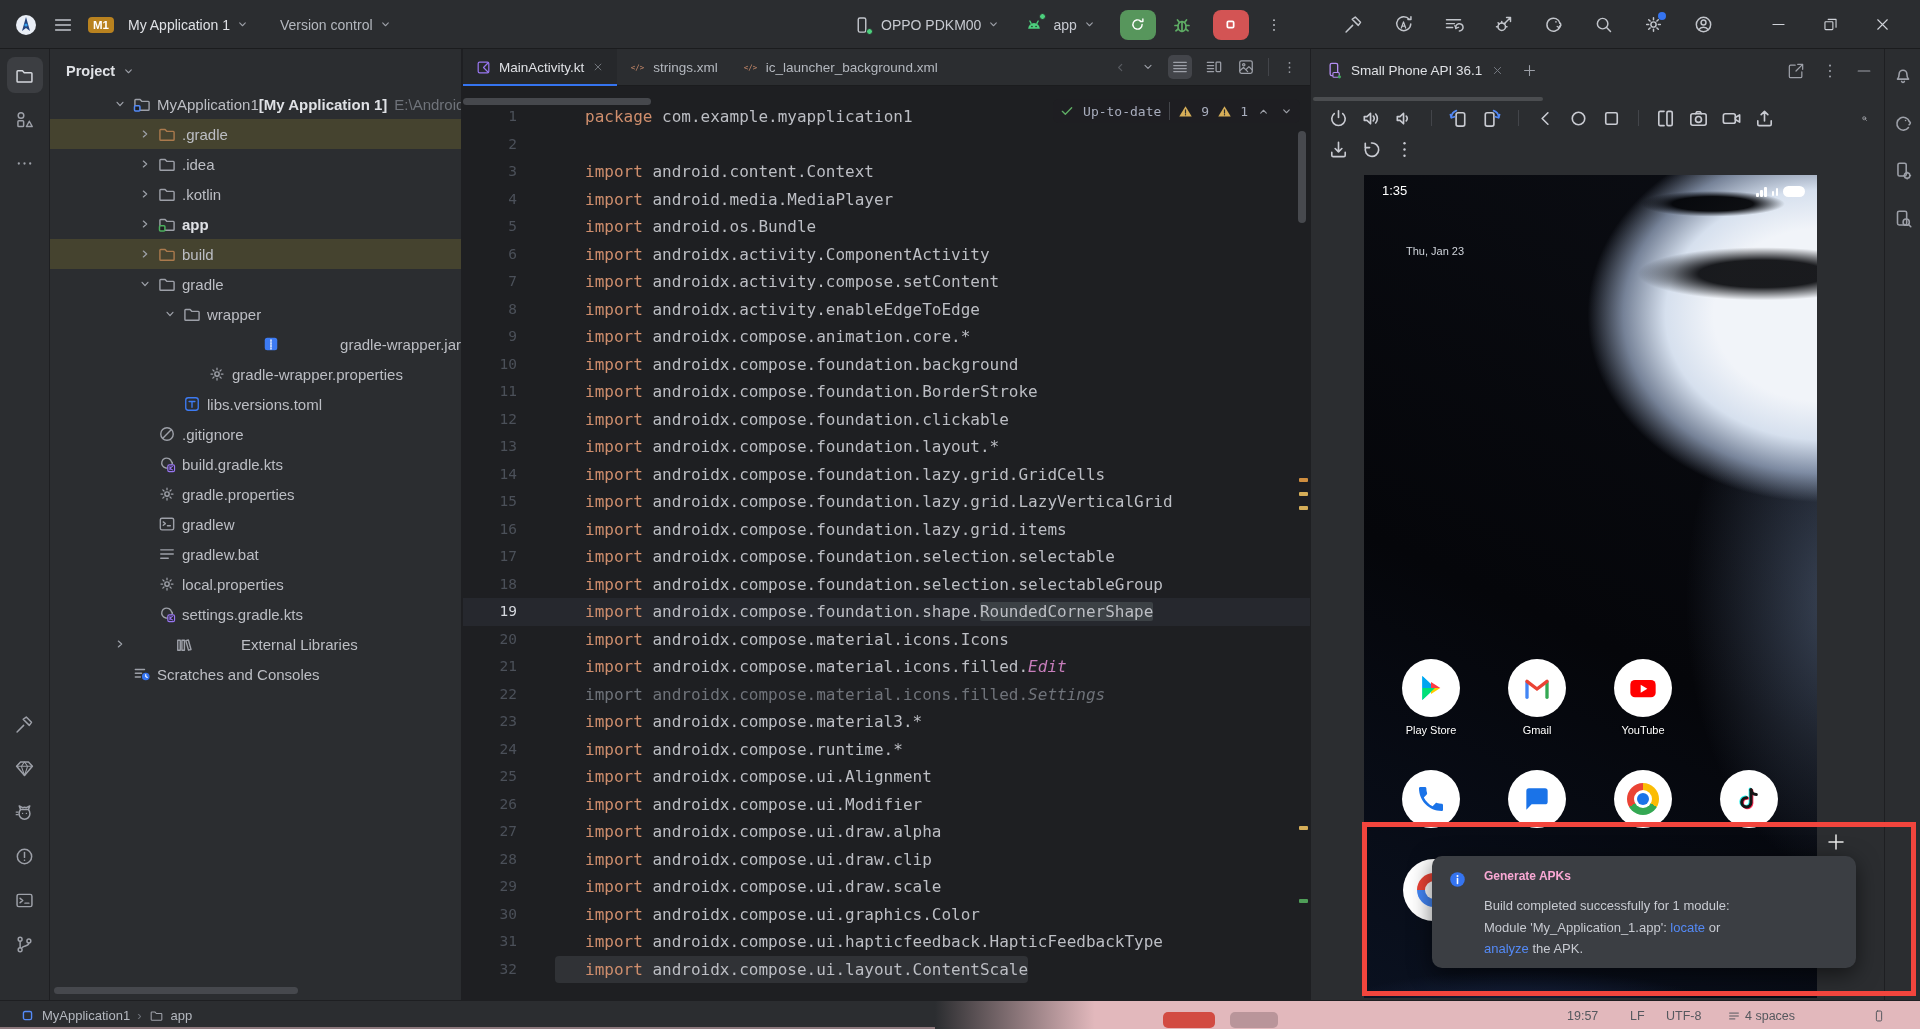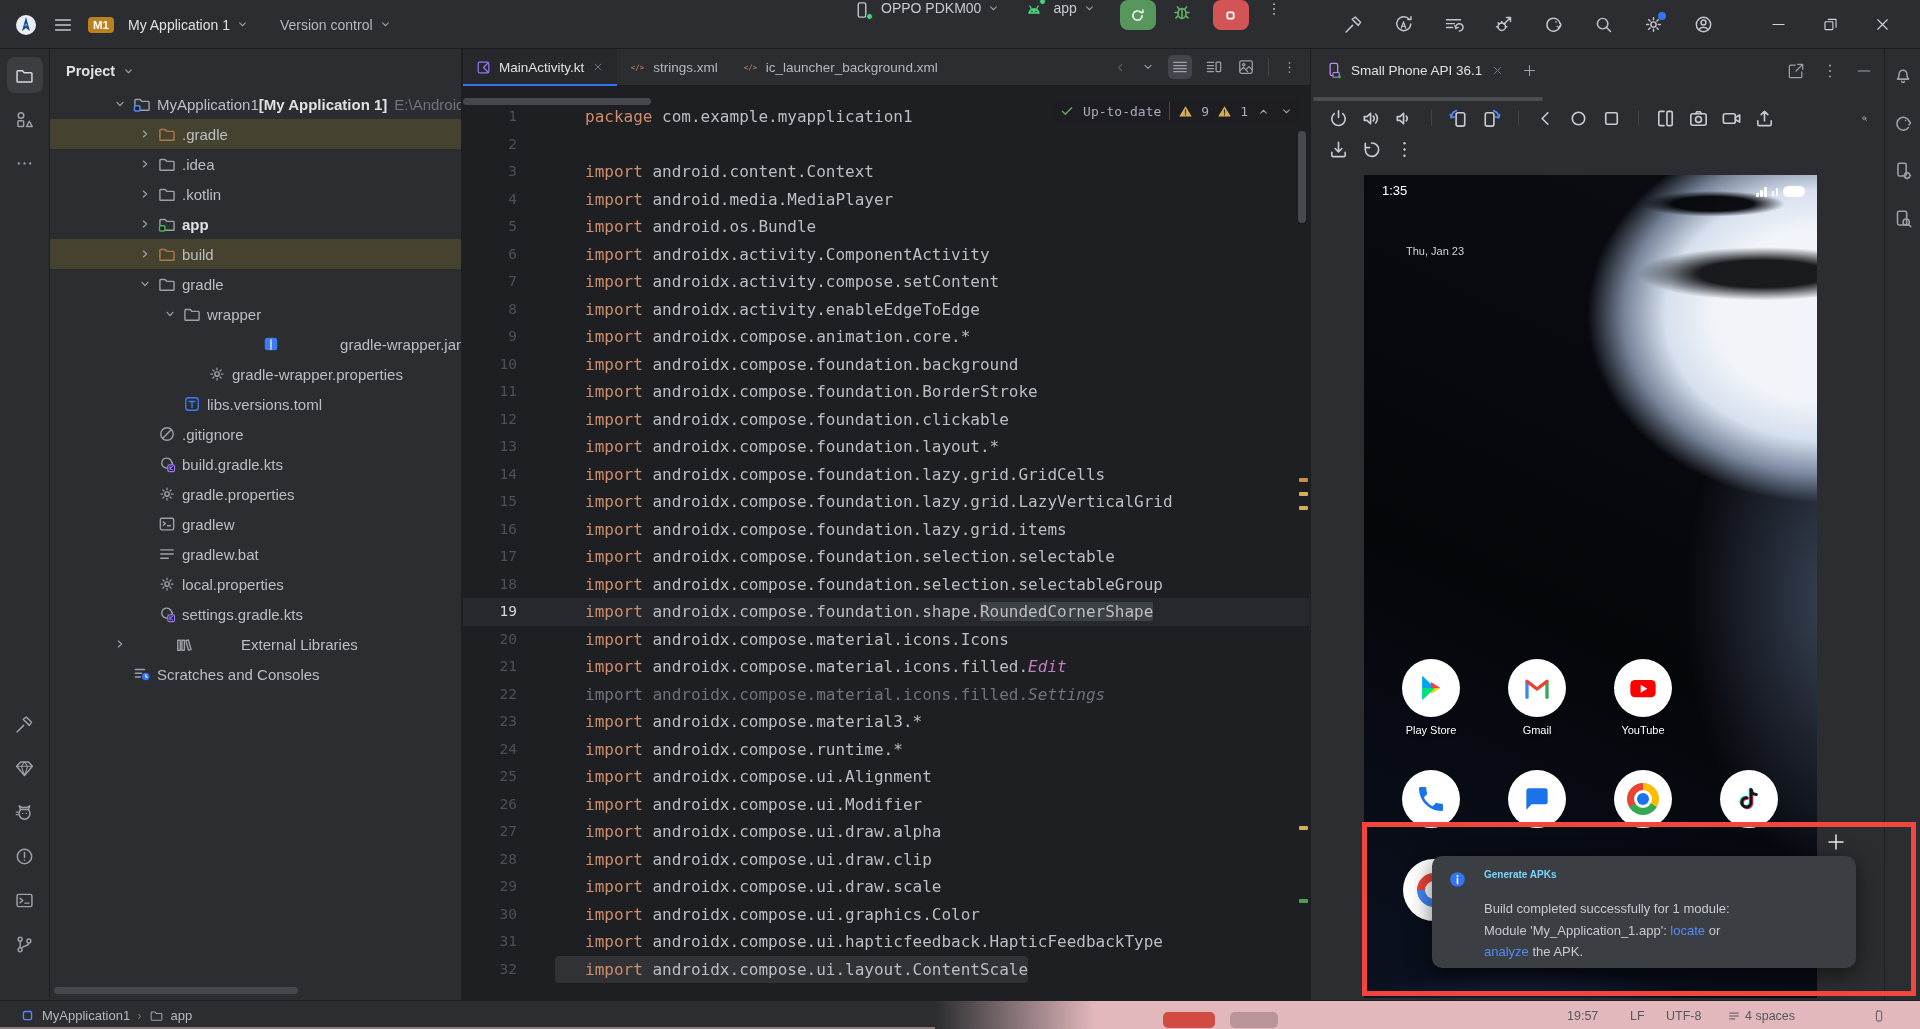--- a/index.html
+++ b/index.html
@@ -8,21 +8,21 @@
        font-family:"Liberation Sans",sans-serif;color:#bcbec4;-webkit-font-smoothing:antialiased;}
   svg{display:block;width:100%;height:100%;}
   
   #titlebar{position:absolute;left:0;top:0;width:1920px;height:49px;background:#2b2d30;border-bottom:1px solid #1b1c1e;}
   #tb-left{position:absolute;left:0;top:0;height:49px;display:flex;align-items:center;gap:14px;padding-left:14px;}
   .logo{width:24px;height:24px;}
   .tbicon{width:22px;height:22px;color:#c2c5cb;}
   .tbtxt{font-size:14px;color:#dfe1e5;}
   .badge-m1{background:#b9821f;color:#fff;font-weight:bold;font-size:11.5px;border-radius:4px;padding:2px 5px;}
   .chev{width:15px;height:15px;color:#9da0a8;}
-  #tb-mid{position:absolute;left:852px;top:0;height:49px;display:flex;align-items:flex-start;gap:9px;}
+  #tb-mid{position:absolute;left:852px;top:0;height:49px;display:flex;align-items:center;gap:9px;}
   .devwrap{position:relative;width:20px;height:20px;color:#c2c5cb;}
   .gdot{position:absolute;width:7px;height:7px;border-radius:50%;background:#4cd07d;right:-1px;bottom:0;border:1.5px solid #2b2d30;}
   .gdot.top{bottom:auto;top:-2px;right:-2px;}
   .runbtn{width:36px;height:30px;border-radius:8px;background:#57965c;display:flex;align-items:center;justify-content:center;color:#fff;margin-left:14px;}
   .runbtn svg{width:17px;height:17px;}
   .bugbtn{width:24px;height:24px;color:#5fad65;margin:0 5px;}
   .stopbtn{width:36px;height:30px;border-radius:8px;background:#d35454;display:flex;align-items:center;justify-content:center;color:#fff;margin:0 5px;}
   .stopbtn svg{width:19px;height:19px;}
   #tb-icons{position:absolute;left:1343px;top:0;height:49px;display:flex;align-items:center;gap:29px;}
   .tri{position:relative;width:21px;height:21px;color:#c2c5cb;}
@@ -120,21 +120,21 @@
   .chromeball:after{content:"";position:absolute;inset:10px;border-radius:50%;background:#1a73e8;}
   .photoswheel{width:32px;height:32px;border-radius:50%;background:conic-gradient(from 45deg,#4285f4 0 25%,#ea4335 0 50%,#fbbc04 0 75%,#34a853 0 100%);position:relative;}
   .photoswheel:after{content:"";position:absolute;inset:13px;border-radius:50%;background:#fff;}
   #gicon{position:absolute;left:39px;top:684px;width:62px;height:62px;border-radius:50%;background:#fff;display:flex;align-items:center;justify-content:center;}
   .gring{width:34px;height:34px;border-radius:50%;background:conic-gradient(from -90deg,#ea4335 0 25%,#fbbc04 0 50%,#34a853 0 75%,#4285f4 0 100%);position:relative;}
   .gring:before{content:"";position:absolute;inset:8px;border-radius:50%;background:#fff;}
   .gring:after{content:"";position:absolute;right:0;top:13px;width:15px;height:8px;background:#4285f4;}
   
   #notif{position:absolute;left:1432px;top:856px;width:424px;height:112px;background:#3b3e43;border-radius:10px;box-shadow:0 6px 22px rgba(0,0,0,.55);padding:13px 16px 12px 52px;z-index:45;}
   #notif .infoic{position:absolute;left:16px;top:14px;width:19px;height:19px;}
-  #notif .ntitle{font-size:10px;font-weight:bold;color:#7dd3fc;margin-bottom:18px;}
+  #notif .ntitle{font-size:12px;font-weight:bold;color:#f9a8d4;margin-bottom:12px;}
   #notif .nbody{font-size:13px;line-height:21.5px;color:#c7cad1;}
   #notif a{color:#548af7;text-decoration:none;}
   #redbox{position:absolute;left:1362px;top:822px;width:554px;height:174px;border:5px solid #f2453d;z-index:50;}
   #annplus{position:absolute;left:1824px;top:830px;width:24px;height:24px;color:#e8e8e8;z-index:55;}
   
   #rightstrip{position:absolute;left:1884px;top:49px;width:36px;height:951px;background:#2b2d30;border-left:1px solid #1e1f22;display:flex;flex-direction:column;align-items:center;padding-top:14px;gap:24px;}
   #rightstrip .stripbtn{margin:0;width:24px;height:24px;}
   #rightstrip .stripbtn svg{width:22px;height:22px;}
   
   #statusbar{position:absolute;left:0;top:1000px;width:1920px;height:29px;background:#2b2d30;border-top:1px solid #1e1f22;font-size:13px;color:#b4b8bf;}

